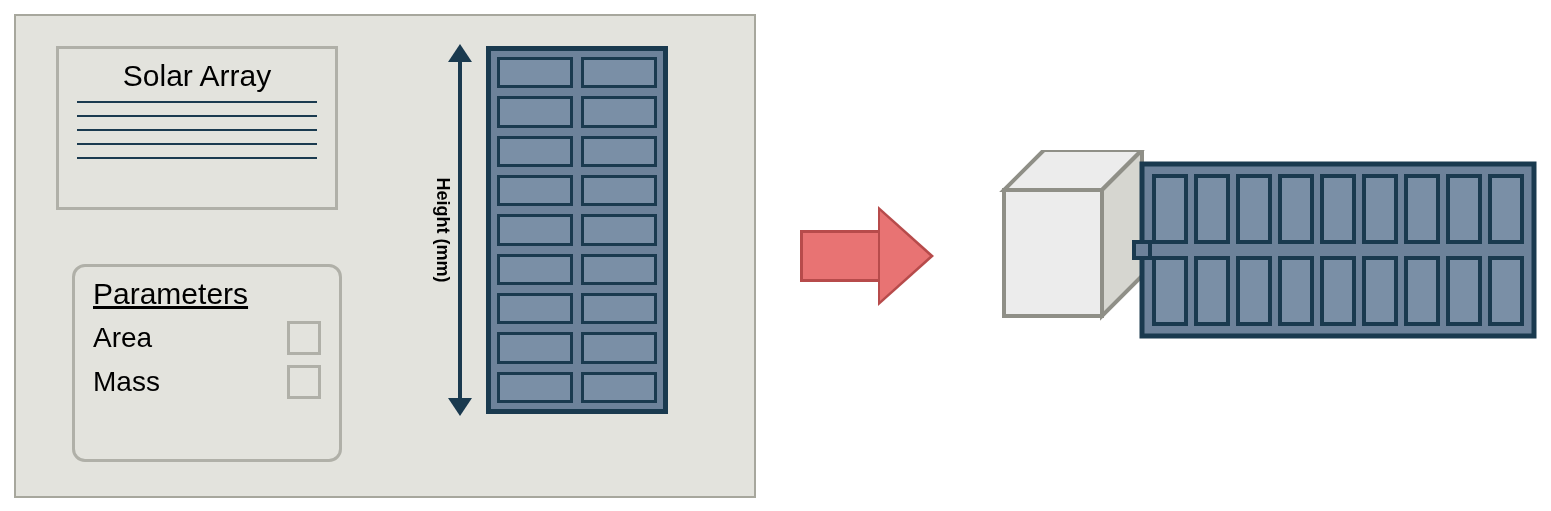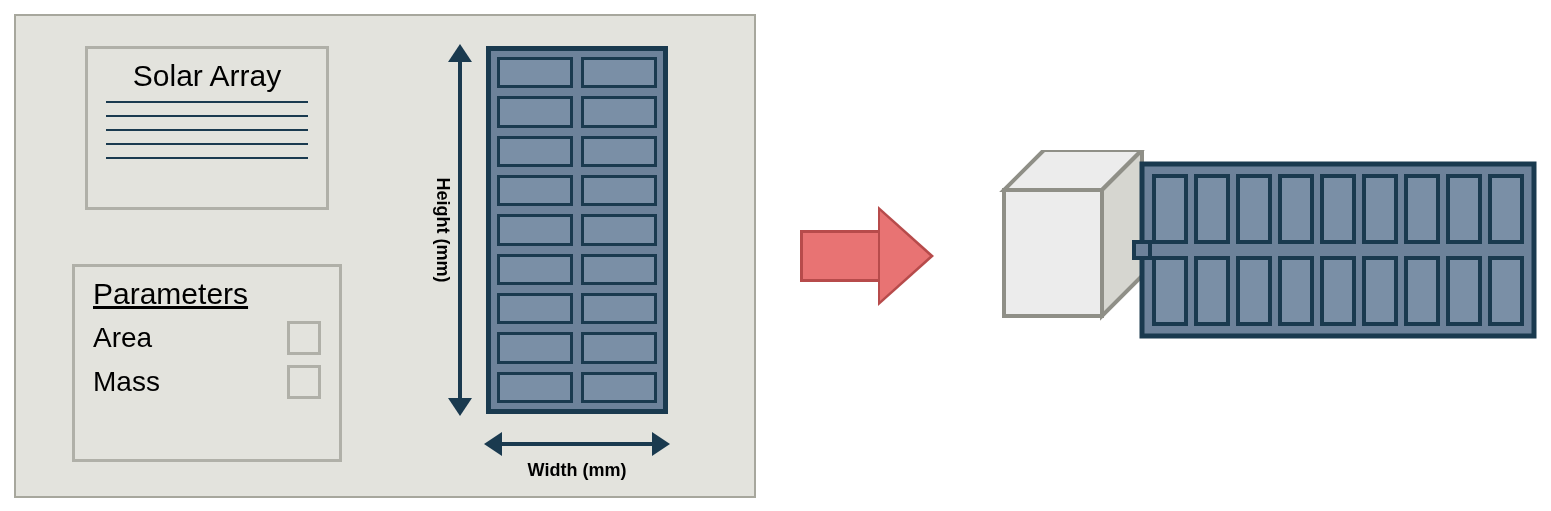--- a/index.html
+++ b/index.html
@@ -29,23 +29,23 @@
     border: 2px solid #a7a79d;
   }
 
   
   .card {
     position: absolute;
     background: #e3e3dd;
     border: 3px solid #b0b0a8;
   }
   .card-solar {
-    left: 69px;
+    left: 40px;
     top: 30px;
-    width: 244px;
+    width: 282px;
     height: 164px;
   }
   .card-solar .title {
     font-size: 30px;
     font-weight: 400;
     margin: 10px 0 8px 0;
     text-align: center;
   }
   .card-solar .lines {
     padding: 0 18px;
@@ -55,20 +55,21 @@
     height: 14px;
   }
 
   
   .card-params {
     left: 56px;
     top: 248px;
     width: 270px;
     height: 198px;
     padding: 10px 18px;
+    border-radius: 13px;
   }
   .card-params .ptitle {
     font-size: 30px;
     text-decoration: underline;
     margin-bottom: 6px;
   }
   .card-params .row {
     display: flex;
     justify-content: space-between;
     align-items: center;
@@ -274,26 +275,20 @@
       <div></div>
         <div></div>
       <div></div>
         <div></div>
       <div></div>
         <div></div>
       <div></div>
         <div></div>
     </div>
 
-    <div class="dim-h">
-      <div class="head-l"></div>
-      <div class="shaft"></div>
-      <div class="head-r"></div>
-      <div class="label">Width (mm)</div>
-    </div>
 
   </div>
 
   <div class="red-arrow">
     <div class="body"></div>
     <div class="head"></div>
     <div class="head-inner"></div>
   </div>
 
   <svg class="sat" viewBox="0 0 556 210">

